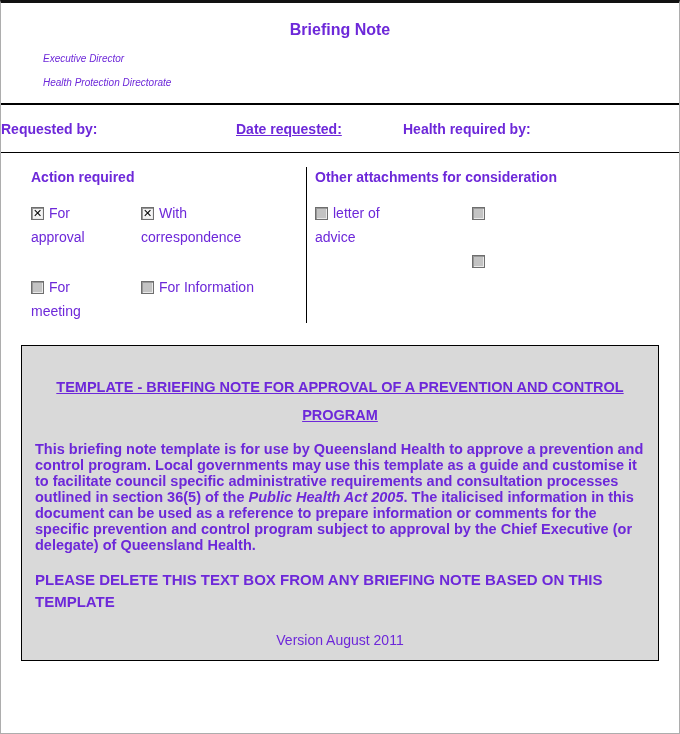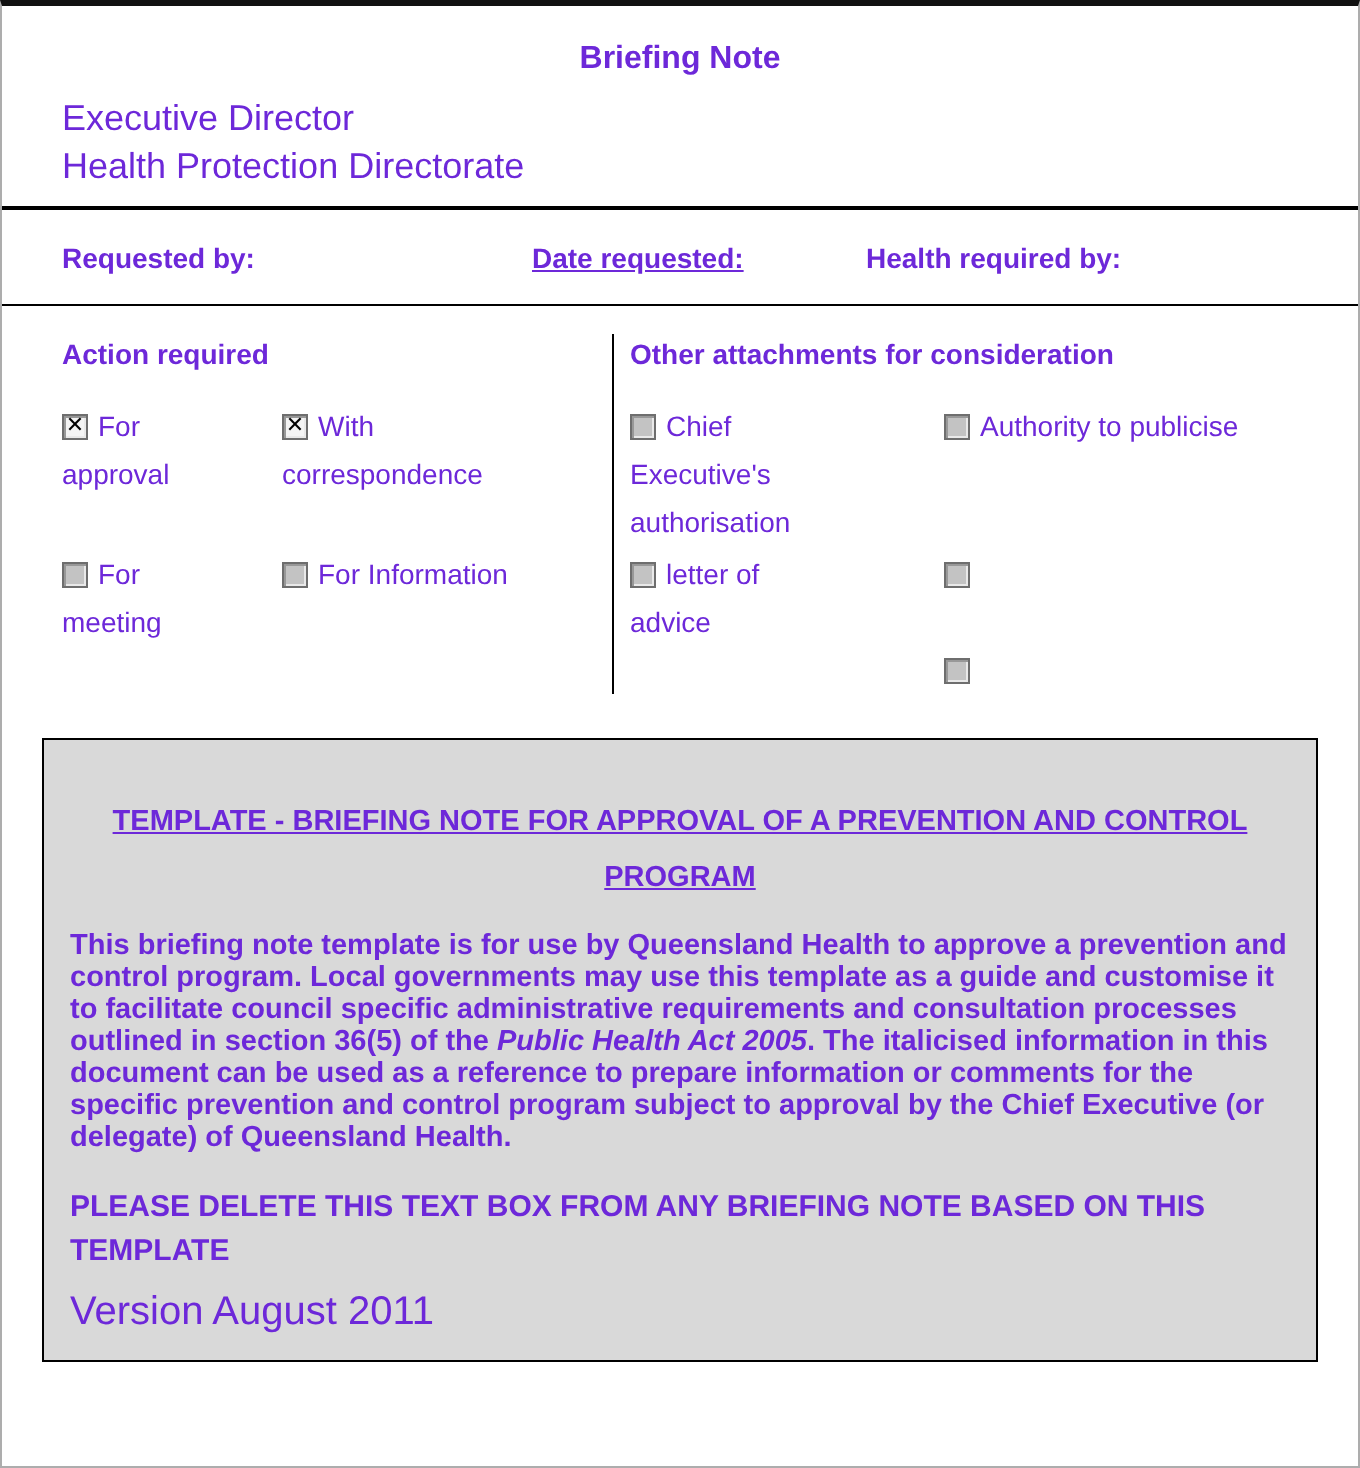--- a/index.html
+++ b/index.html
@@ -3,24 +3,24 @@
 <meta charset="utf-8">
 <style>
   html,body{margin:0;padding:0;background:#fff;}
   .page{
     position:relative;width:680px;height:734px;box-sizing:border-box;
     border:1px solid #adadad;border-top:3px solid #111;
     background:#fff;color:#6d28d9;overflow:hidden;
     font-family:"Liberation Sans","DejaVu Sans",sans-serif;font-size:14px;
   }
   .title{margin-top:18px;text-align:center;font-weight:bold;font-size:16px;}
-  .addr{margin-top:8px;padding-left:30px;line-height:24px;font-size:18px;}
+  .addr{margin-top:8px;padding-left:42px;line-height:24px;font-size:10px;font-style:italic;}
   .rule-thick{margin-top:8px;border-bottom:2px solid #000;width:100%;}
   .rule-thin{margin-top:15px;border-bottom:1px solid #000;width:100%;}
-  .req-row{display:flex;margin-top:16px;padding-left:30px;font-weight:bold;}
+  .req-row{display:flex;margin-top:16px;font-weight:bold;}
   .req-col1{width:235px;}
   .req-col2{width:167px;text-decoration:underline;}
   .req-col3{flex:1;}
   .checks-area{display:flex;margin-top:14px;align-items:stretch;}
   .col-left{width:305px;box-sizing:border-box;padding-left:30px;flex:none;}
   .col-right{flex:1;border-left:1px solid #000;padding-left:8px;}
   .sec-heading{font-weight:bold;line-height:20px;margin-bottom:14px;}
   .chk-row{display:flex;align-items:flex-start;}
   .row1{min-height:74px;}
   .row2{min-height:48px;}
@@ -46,21 +46,21 @@
     border:1px solid #000;background:#d9d9d9;
     padding:25px 13px 12px 13px;
   }
   .box-heading{
     text-align:center;font-weight:bold;font-size:14.5px;line-height:28px;
     text-decoration:underline;margin:2px 0 12px 0;
   }
   .box-body{font-weight:bold;font-size:14.5px;line-height:16px;text-align:left;}
   .box-body .ital{font-style:italic;}
   .delete-notice{margin-top:16px;font-weight:bold;font-size:15px;line-height:22px;}
-  .version{margin-top:8px;text-align:left;font-size:20px;}
+  .version{margin-top:19px;text-align:center;font-size:14px;}
 </style>
 </head>
 <body>
 
 <div class="page">
 
   <div class="title">Briefing Note</div>
 
   <div class="addr">
     <div>Executive Director</div>
@@ -97,28 +97,20 @@
         </div>
         <div class="chk-item li2">
           <span class="chk"></span><span>For Information</span>
         </div>
       </div>
     </div>
 
     <div class="col-right">
       <div class="sec-heading">Other attachments for consideration</div>
 
-      <div class="chk-row row1">
-        <div class="chk-item ri1">
-          <span class="chk"></span><span>Chief Executive's authorisation</span>
-        </div>
-        <div class="chk-item ri2">
-          <span class="chk"></span><span>Authority to publicise</span>
-        </div>
-      </div>
 
       <div class="chk-row row2">
         <div class="chk-item ri1">
           <span class="chk"></span><span>letter of advice</span>
         </div>
         <div class="chk-item ri2">
           <span class="chk"></span><span></span>
         </div>
       </div>
 

